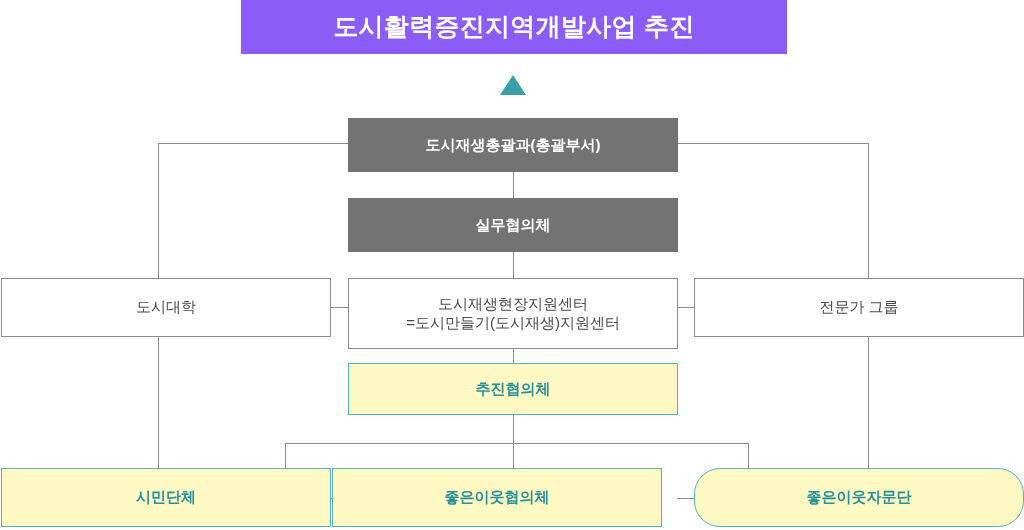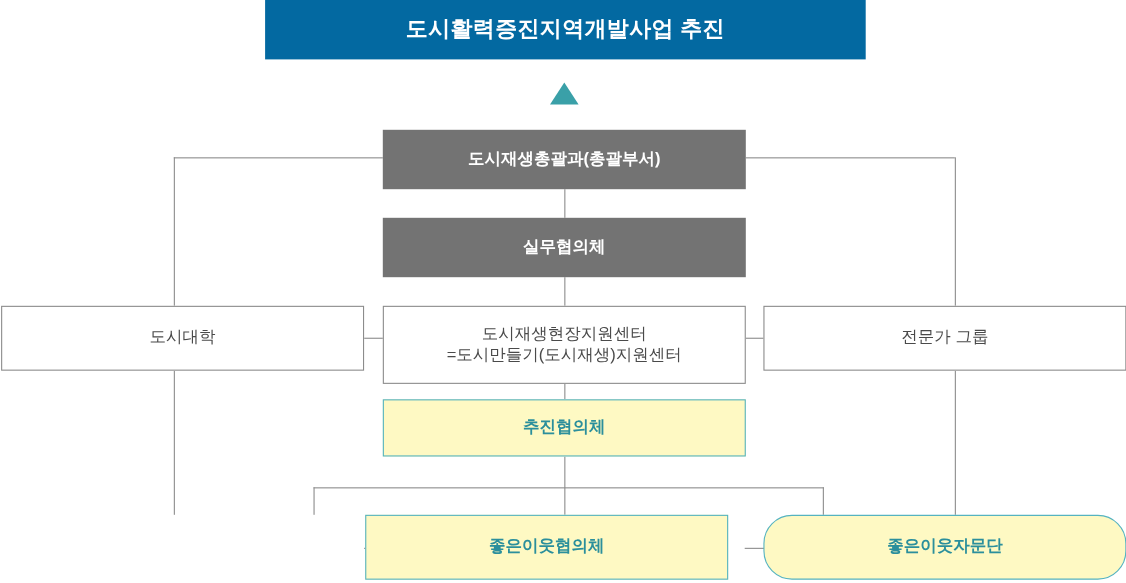--- a/index.html
+++ b/index.html
@@ -27,23 +27,23 @@
     line-height: 1.25;
     z-index: 3;
   }
   .node-label {
     display: block;
     white-space: pre-line;
   }
 
   
   .node--title {
-    background: #0369a1;
+    background: #8b5cf6;
     color: #ffffff;
-    font-size: 20px;
+    font-size: 25px;
     font-weight: bold;
     letter-spacing: 0.3px;
     align-items: center;
   }
   .node--teal-fill {
     background: #737373;
     color: #ffffff;
     font-size: 15px;
     font-weight: bold;
   }
@@ -142,20 +142,23 @@
   </div>
 
   <div class="node node--gray-outline" style="left:694px; top:278px; width:330px; height:59px;">
     <span class="node-label">전문가 그룹</span>
   </div>
 
   <div class="node node--teal-outline" style="left:348px; top:363px; width:330px; height:52px;">
     <span class="node-label">추진협의체</span>
   </div>
 
+  <div class="node node--teal-outline" style="left:1px; top:468px; width:330px; height:59px;">
+    <span class="node-label">시민단체</span>
+  </div>
 
   <div class="node node--teal-outline" style="left:332px; top:468px; width:330px; height:59px;">
     <span class="node-label">좋은이웃협의체</span>
   </div>
 
   <div class="node node--teal-outline" style="left:694px; top:468px; width:330px; height:59px;border-radius:26px;">
     <span class="node-label">좋은이웃자문단</span>
   </div>
 
 </div>

